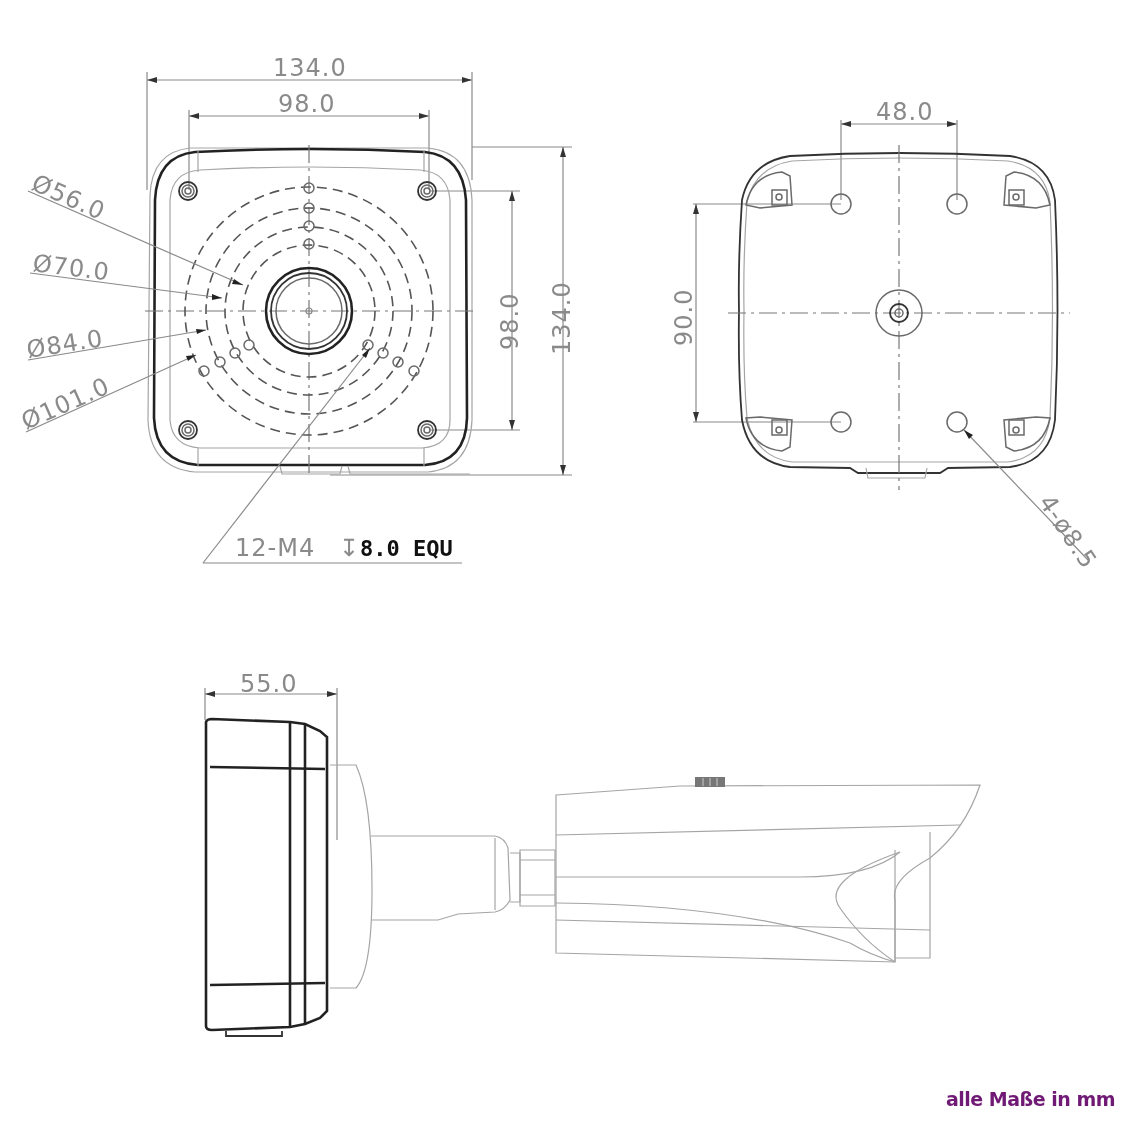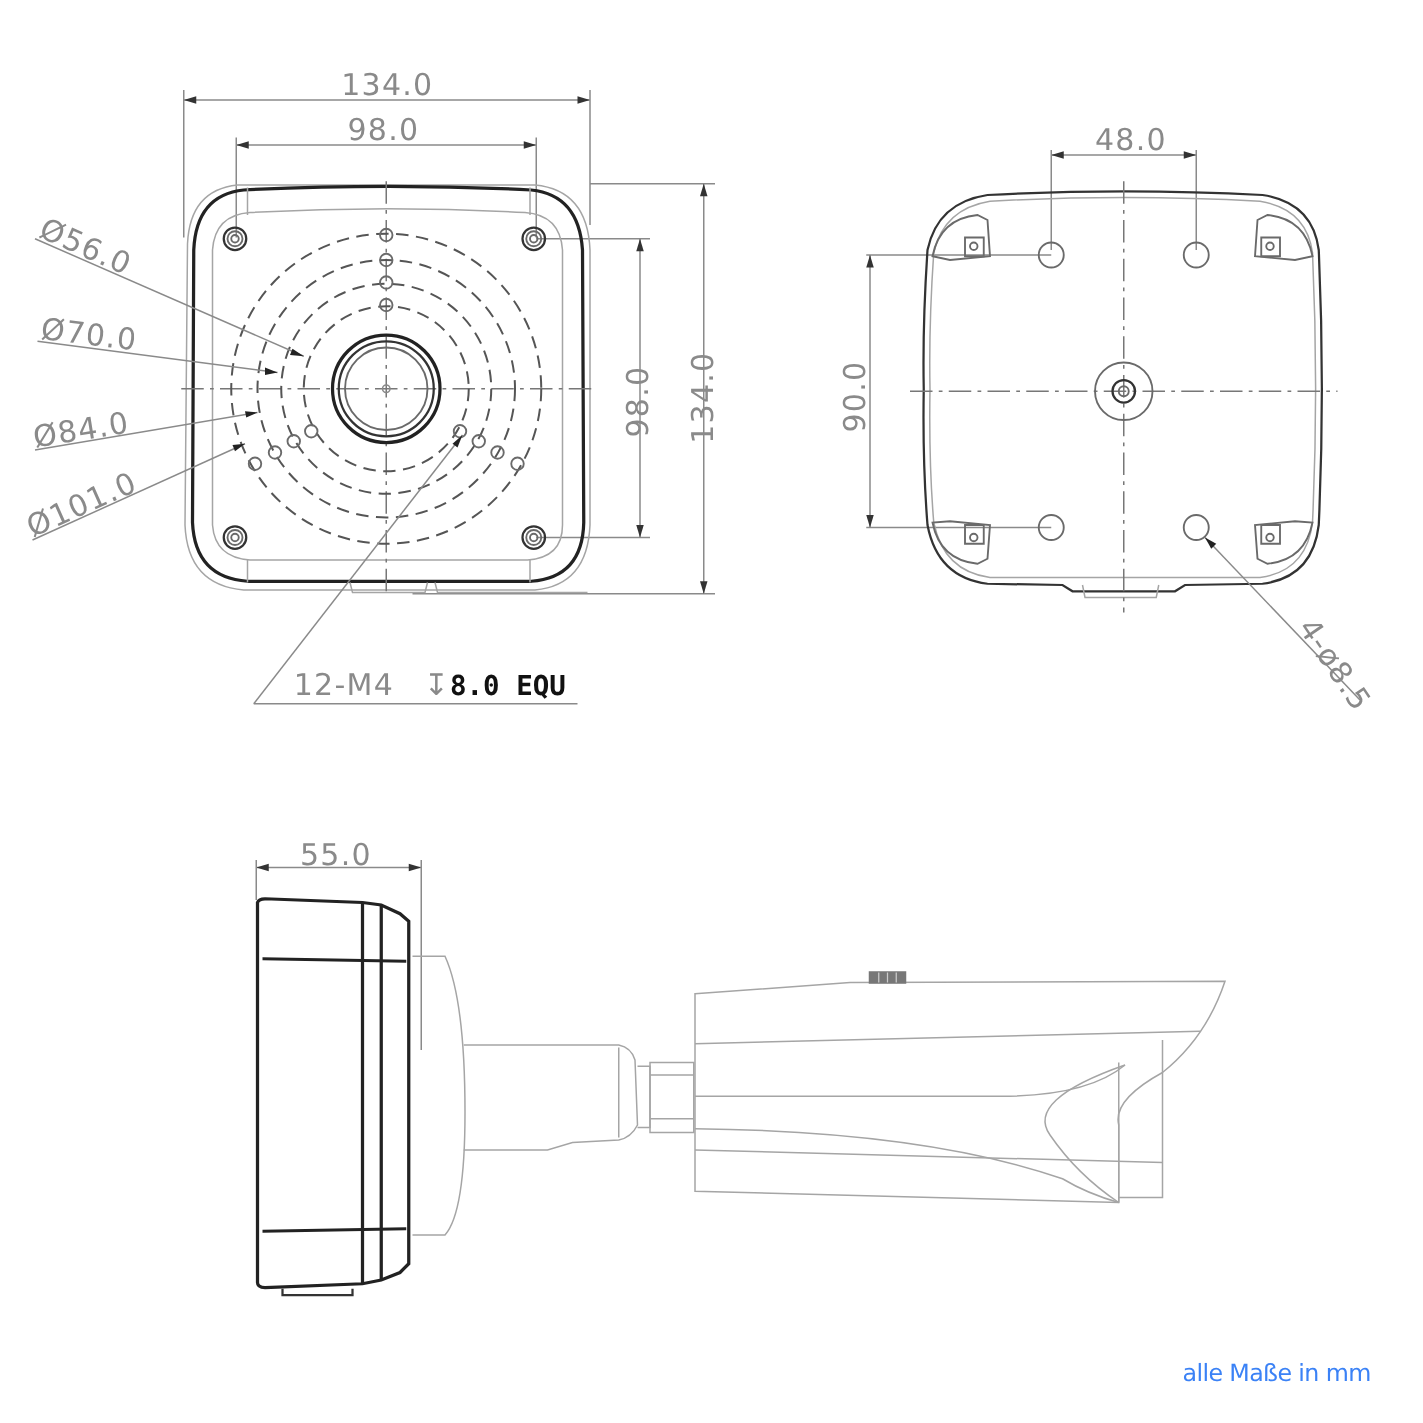--- a/index.html
+++ b/index.html
@@ -1,20 +1,20 @@
 <!DOCTYPE html>
 <html><head>
 <meta charset="utf-8">
 <style>
   html, body { margin: 0; padding: 0; background: #ffffff; }
   body { width: 1138px; height: 1138px; position: relative; overflow: hidden; }
   svg { position: absolute; left: 0; top: 0; }
   .dimtxt { font-family: "DejaVu Sans", sans-serif; fill: #8a8a8a; font-size: 24px; letter-spacing: 1px; }
   .dimtxt-bold { font-family: "DejaVu Sans Mono", monospace; fill: #111; font-size: 22px; font-weight: bold; }
-  .note { position: absolute; left: 946px; top: 1088px; font-family: "DejaVu Sans", sans-serif; font-weight: normal; font-size: 19px; color: #3b82f6; letter-spacing: -0.5px; }
+  .note { position: absolute; left: 946px; top: 1088px; font-family: "DejaVu Sans", sans-serif; font-weight: bold; font-size: 19px; color: #701a75; letter-spacing: -0.5px; }
   .thin { stroke: #8a8a8a; stroke-width: 1.2; fill: none; }
   .med { stroke: #6a6a6a; stroke-width: 1.5; fill: none; }
   .thick { stroke: #222; stroke-width: 2.6; fill: none; }
   .dark { stroke: #333; stroke-width: 1.8; fill: none; }
   .center { stroke: #777; stroke-width: 1.2; fill: none; stroke-dasharray: 18 5 3 5; }
   .dash { stroke: #555; stroke-width: 1.6; fill: none; stroke-dasharray: 10 6; }
   .light { stroke: #a5a5a5; stroke-width: 1.2; fill: none; }
 </style>
 </head>
 <body>

